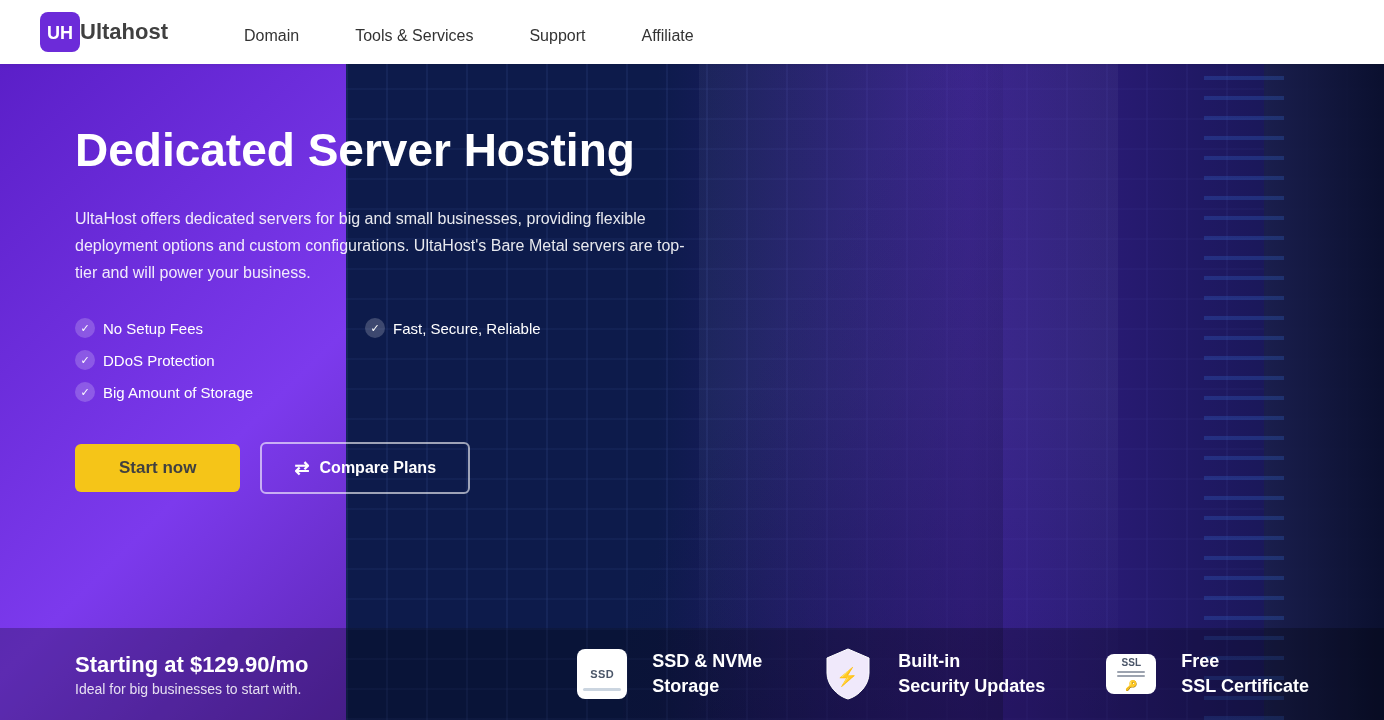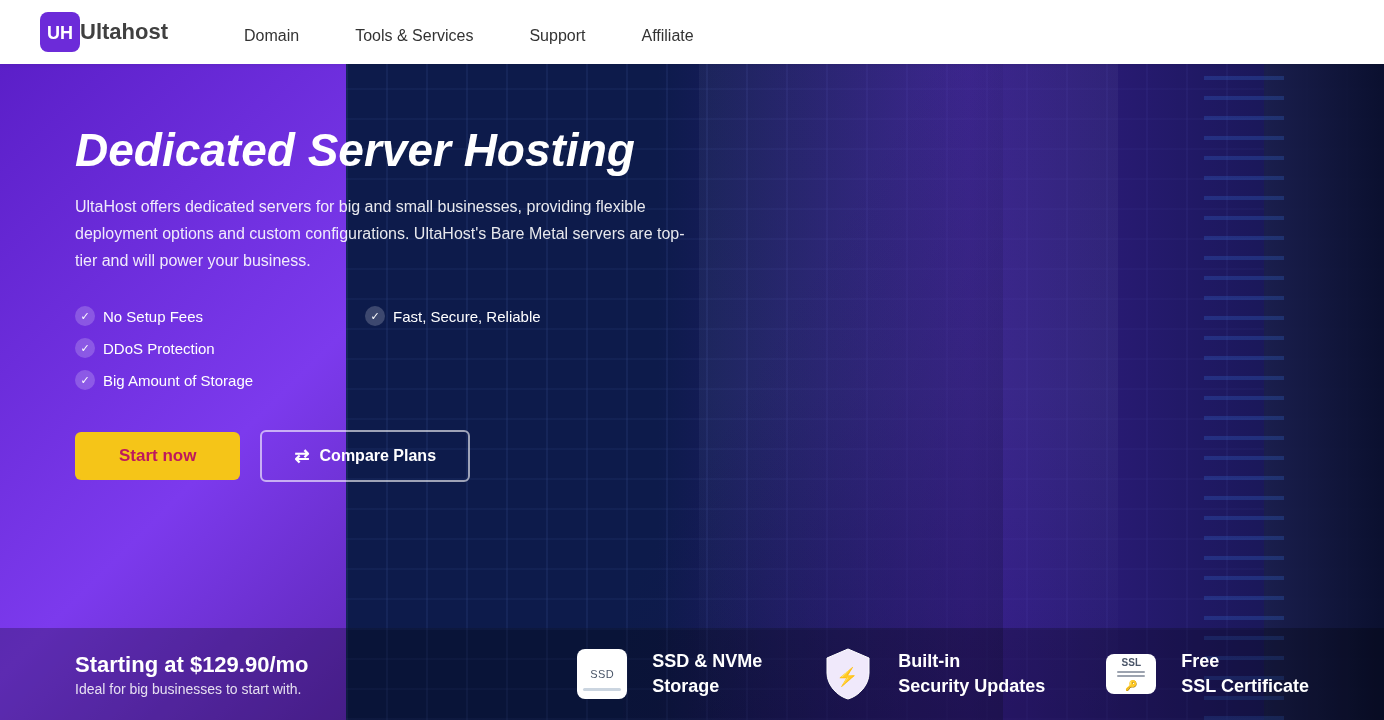--- a/index.html
+++ b/index.html
@@ -92,22 +92,21 @@
       z-index: 5;
       padding: 60px 0 0 75px;
       max-width: 760px;
       flex: 1;
     }
     .hero-title {
       font-size: 46px;
       font-weight: 800;
       color: #fff;
       line-height: 1.15;
-      margin-bottom: 16px;
-      font-style: italic;
+      margin-bottom: 28px;
     }
     .hero-desc {
       font-size: 16px;
       color: rgba(255,255,255,0.9);
       line-height: 1.7;
       max-width: 620px;
       margin-bottom: 32px;
     }
     .hero-features {
       display: flex;
@@ -137,21 +136,21 @@
       font-size: 11px;
       color: #fff;
     }
     .hero-buttons {
       display: flex;
       gap: 20px;
       align-items: center;
     }
     .btn-start {
       background: #f5c518;
-      color: #be185d;
+      color: #404040;
       font-size: 17px;
       font-weight: 700;
       padding: 14px 44px;
       border: none;
       border-radius: 6px;
       cursor: pointer;
       transition: background 0.2s;
     }
     .btn-compare {
       background: transparent;
@@ -226,21 +225,21 @@
       border-radius: 8px;
       width: 50px;
       height: 50px;
       display: flex;
       align-items: center;
       justify-content: center;
       position: relative;
     }
     .ssd-label {
       font-size: 11px;
-      font-weight: 400;
+      font-weight: 700;
       color: #4a5568;
       letter-spacing: 0.5px;
     }
     .ssd-stripe {
       position: absolute;
       bottom: 8px;
       left: 6px;
       right: 6px;
       height: 3px;
       background: #cbd5e0;

